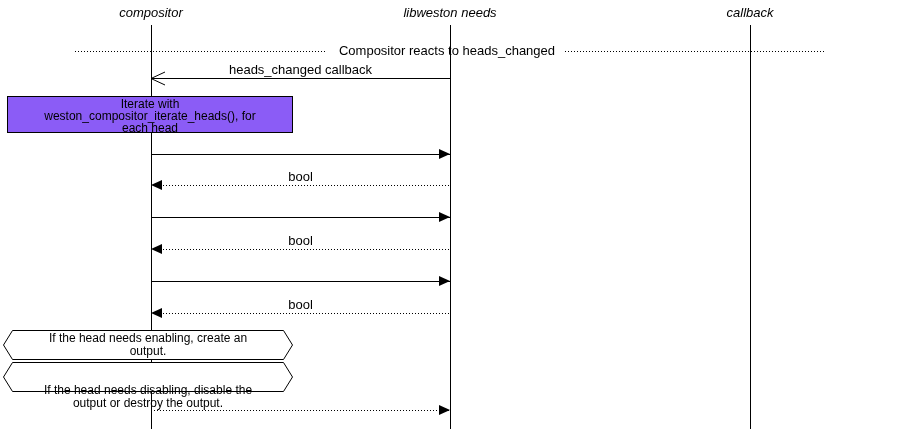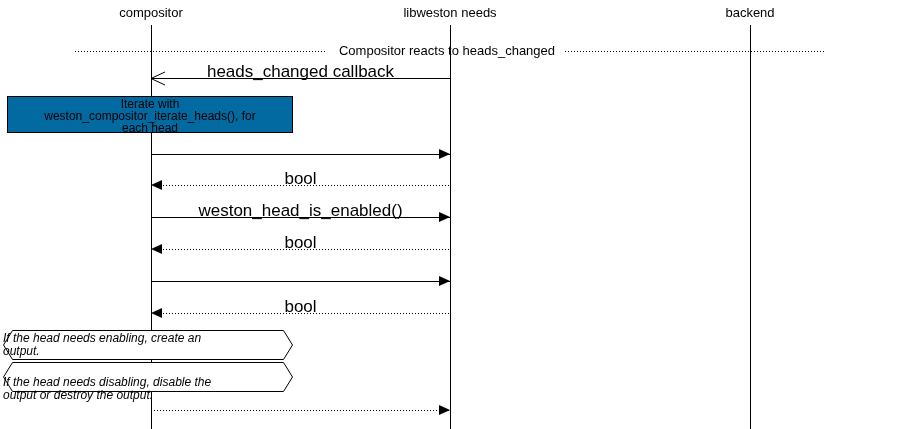--- a/index.html
+++ b/index.html
@@ -18,20 +18,21 @@
     height: 404px;
     width: 1px;
     background: #000000;
   }
   .p-label {
     position: absolute;
     top: 5px;
     transform: translateX(-50%);
     font-size: 13px;
     white-space: nowrap;
+    font-style: italic;
   }
   .dotline {
     position: absolute;
     height: 1px;
     background-image: repeating-linear-gradient(to right, #000 0 1px, transparent 1px 3px);
   }
   .solidline {
     position: absolute;
     height: 1px;
     background: #000000;
@@ -42,21 +43,21 @@
     left: 447px;
     transform: translateX(-50%);
     font-size: 13px;
     white-space: nowrap;
   }
   .msg-label {
     position: absolute;
     left: 151px;
     width: 299px;
     text-align: center;
-    font-size: 17px;
+    font-size: 13px;
     white-space: nowrap;
   }
   .arr-r {
     position: absolute;
     width: 0; height: 0;
     border-top: 5px solid transparent;
     border-bottom: 5px solid transparent;
     border-left: 11px solid #000000;
   }
   .arr-l {
@@ -68,51 +69,50 @@
   }
   .open-arr { position: absolute; }
   .note-box {
     position: absolute;
     left: 7px;
     top: 96px;
     width: 286px;
     height: 37px;
     box-sizing: border-box;
     border: 1px solid #000000;
-    background: #0369a1;
+    background: #8b5cf6;
     font-size: 12px;
     line-height: 12px;
     text-align: center;
     white-space: pre-line;
     padding-top: 1px;
   }
   .hex { position: absolute; left: 3px; }
   .hex-label {
     position: absolute;
     left: 3px;
     width: 290px;
     font-size: 12px;
     line-height: 13px;
-    text-align: left;
+    text-align: center;
     white-space: pre-line;
-    font-style: italic;
   }
 </style>
 </head>
 <body>
 
 <div class="canvas">
 
   <div class="lifeline" style="left:151px"></div>
   <div class="lifeline" style="left:450px"></div>
   <div class="lifeline" style="left:750px"></div>
 
   <div class="p-label" style="left:151px">compositor</div>
   <div class="p-label" style="left:450px">libweston needs</div>
-  <div class="p-label" style="left:750px">backend</div>
+  <div class="p-label" style="left:750px">callback</div>
 
   <div class="dotline" style="left:75px; top:51px; width:250px"></div>
   <div class="dotline" style="left:565px; top:51px; width:260px"></div>
   <div class="divider-label">Compositor reacts to heads_changed</div>
 
   <div class="msg-label" style="top:62px">heads_changed callback</div>
   <div class="solidline" style="left:151px; top:78px; width:299px"></div>
   <span class="open-arr" style="left:150px; top:71px">
     <svg width="16" height="15" xmlns="http://www.w3.org/2000/svg">
       <path d="M15,1 L1,7.5 L15,14" stroke="#000000" stroke-width="1" fill="none"></path>
@@ -123,21 +123,20 @@
 weston_compositor_iterate_heads(), for
 each head</div>
 
   <div class="solidline" style="left:151px; top:154px; width:299px"></div>
   <div class="arr-r" style="left:439px; top:149px"></div>
 
   <div class="msg-label" style="top:169px">bool</div>
   <div class="dotline" style="left:151px; top:185px; width:299px"></div>
   <div class="arr-l" style="left:151px; top:180px"></div>
 
-  <div class="msg-label" style="top:201px">weston_head_is_enabled()</div>
   <div class="solidline" style="left:151px; top:217px; width:299px"></div>
   <div class="arr-r" style="left:439px; top:212px"></div>
 
   <div class="msg-label" style="top:233px">bool</div>
   <div class="dotline" style="left:151px; top:249px; width:299px"></div>
   <div class="arr-l" style="left:151px; top:244px"></div>
 
   <div class="solidline" style="left:151px; top:281px; width:299px"></div>
   <div class="arr-r" style="left:439px; top:276px"></div>
 
@@ -147,19 +146,19 @@
 
   <svg class="hex" style="top:330px" width="290" height="30" xmlns="http://www.w3.org/2000/svg">
     <polygon points="0.5,15 9.5,0.5 280.5,0.5 289.5,15 280.5,29.5 9.5,29.5" fill="#ffffff" stroke="#000000" stroke-width="1"></polygon>
   </svg>
   <div class="hex-label" style="top:332px">If the head needs enabling, create an
 output.</div>
 
   <svg class="hex" style="top:362px" width="290" height="30" xmlns="http://www.w3.org/2000/svg">
     <polygon points="0.5,15 9.5,0.5 280.5,0.5 289.5,15 280.5,29.5 9.5,29.5" fill="#ffffff" stroke="#000000" stroke-width="1"></polygon>
   </svg>
-  <div class="hex-label" style="top:376px">If the head needs disabling, disable the
+  <div class="hex-label" style="top:384px">If the head needs disabling, disable the
 output or destroy the output.</div>
 
   <div class="dotline" style="left:151px; top:410px; width:299px"></div>
   <div class="arr-r" style="left:439px; top:405px"></div>
 
 </div>
 
 </body></html>

